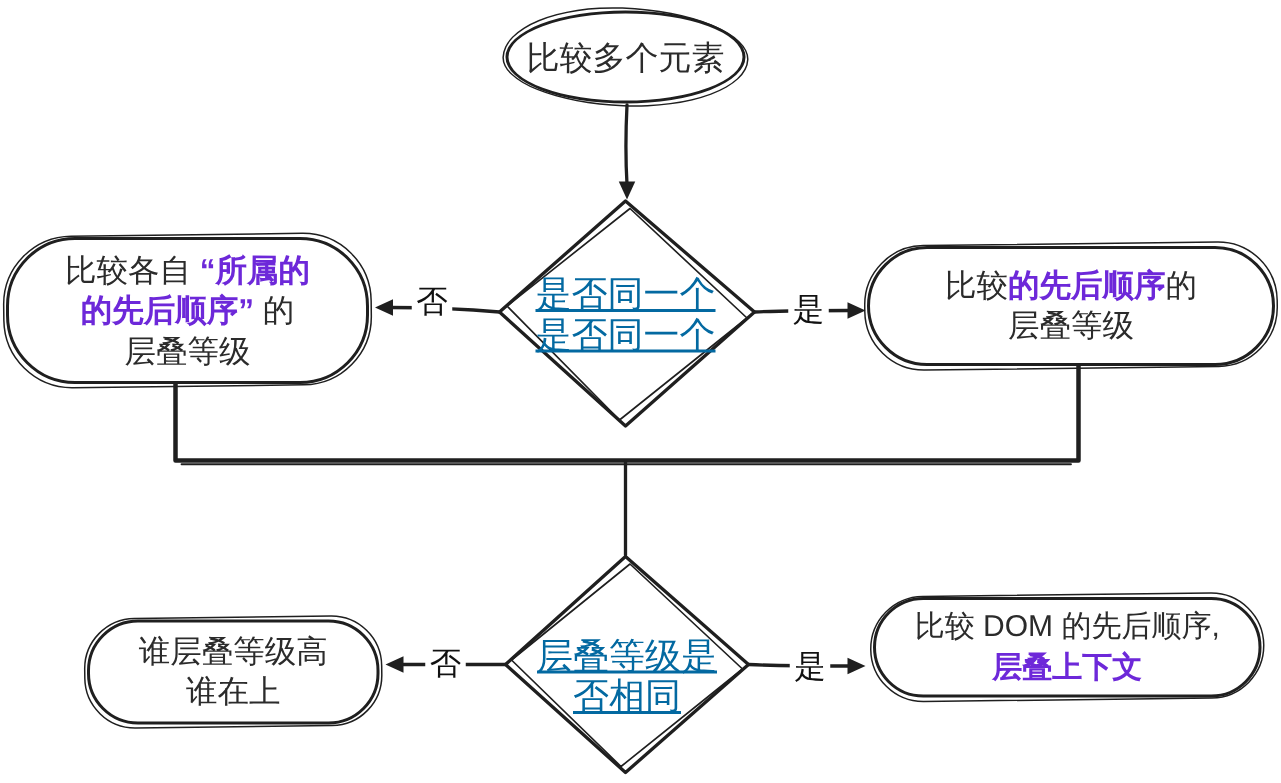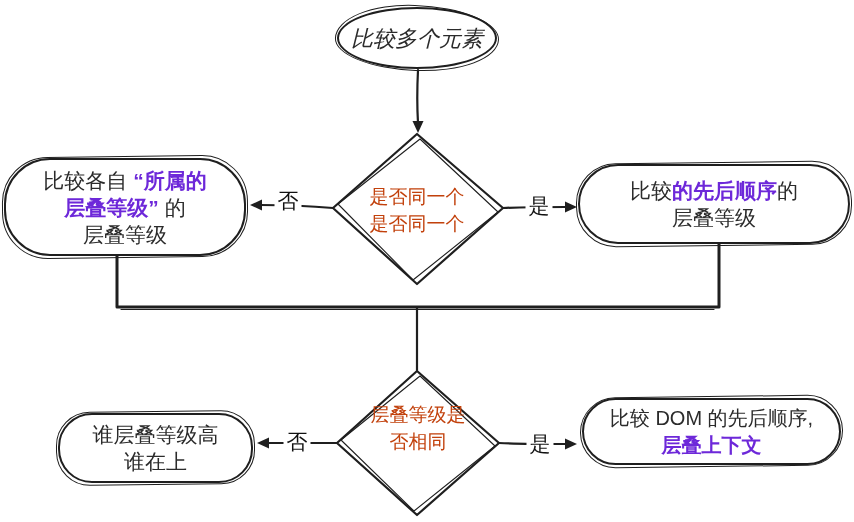--- a/index.html
+++ b/index.html
@@ -35,30 +35,31 @@
   }
   .node::before {
     content: "";
     position: absolute;
     inset: -4px;
     border: 1.3px solid #1f1f1f;
     border-radius: inherit;
     transform: rotate(-0.7deg);
     pointer-events: none;
   }
-  .node.ellipse { border-radius: 50%; font-style: italic; }
+  .node.ellipse { border-radius: 50%; }
   .node.ellipse::before { transform: rotate(2.2deg); border-radius: 48% 52% 50% 50% / 55% 48% 52% 45%; }
   .node strong, .dlabel strong { font-weight: 700; color: #6d28d9; }
 
   .dlabel {
     position: absolute;
     text-align: center;
-    font-size: 19px;
+    font-size: 24px;
     line-height: 27px;
-    color: #c2410c;
+    color: #0369a1;
+    text-decoration: underline;
   }
   .elabel {
     position: absolute;
     transform: translate(-50%, -50%);
     background: #ffffff;
     padding: 0 3px;
     font-size: 21px;
     color: #111111;
   }
 </style>
@@ -116,33 +117,33 @@
   </div>
 
   <div class="dlabel" style="left:332px; top:183px; width:170px;">
     <div>是否同一个</div>
     <div>是否同一个</div>
   </div>
 
   <div class="node" style="left:4px; top:158px; width:242px; height:98px; border-radius:46px;">
     <div>
       <div><span>比较各自 </span><strong>“所属的</strong></div>
-      <div><strong>层叠等级”</strong><span> 的</span></div>
+      <div><strong>的先后顺序”</strong><span> 的</span></div>
       <div>层叠等级</div>
     </div>
   </div>
 
   <div class="node" style="left:578px; top:164px; width:272px; height:80px; border-radius:40px;">
     <div>
       <div><span>比较</span><strong>的先后顺序</strong><span>的</span></div>
       <div>层叠等级</div>
     </div>
   </div>
 
-  <div class="dlabel" style="left:332px; top:401px; width:172px;">
+  <div class="dlabel" style="left:332px; top:424px; width:172px;">
     <div>层叠等级是</div>
     <div>否相同</div>
   </div>
 
   <div class="node" style="left:58px; top:413px; width:195px; height:70px; border-radius:34px;">
     <div>
       <div>谁层叠等级高</div>
       <div>谁在上</div>
     </div>
   </div>

